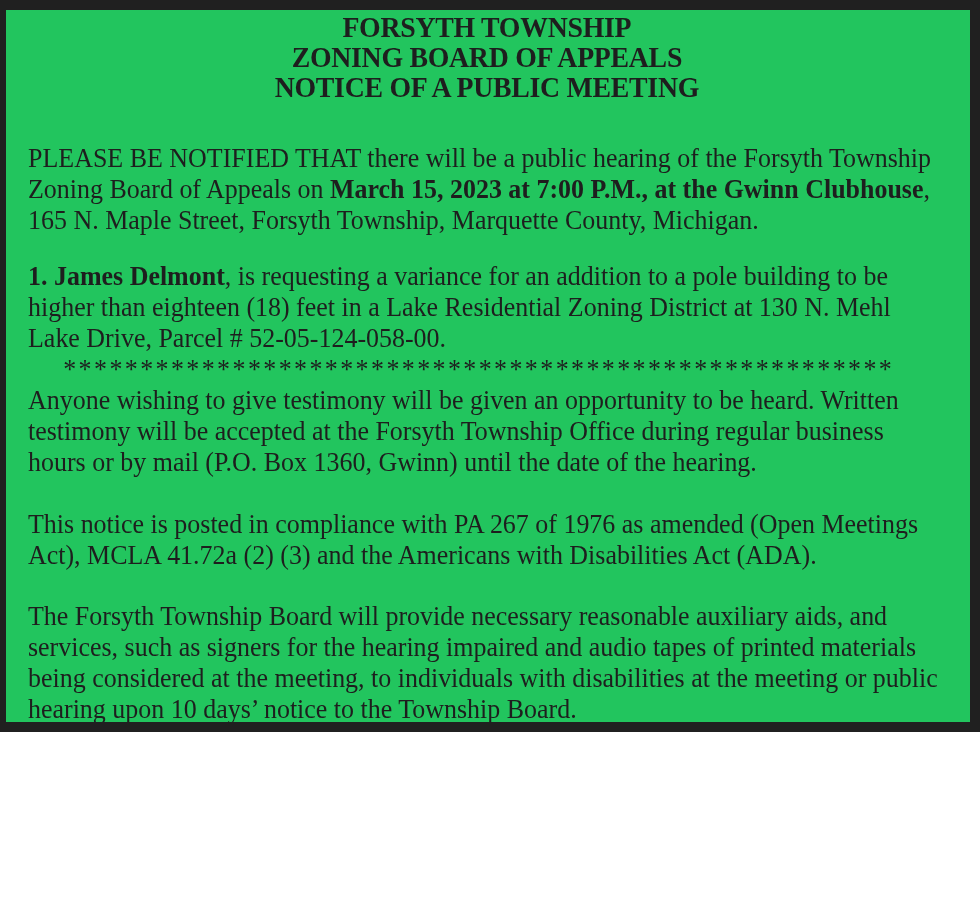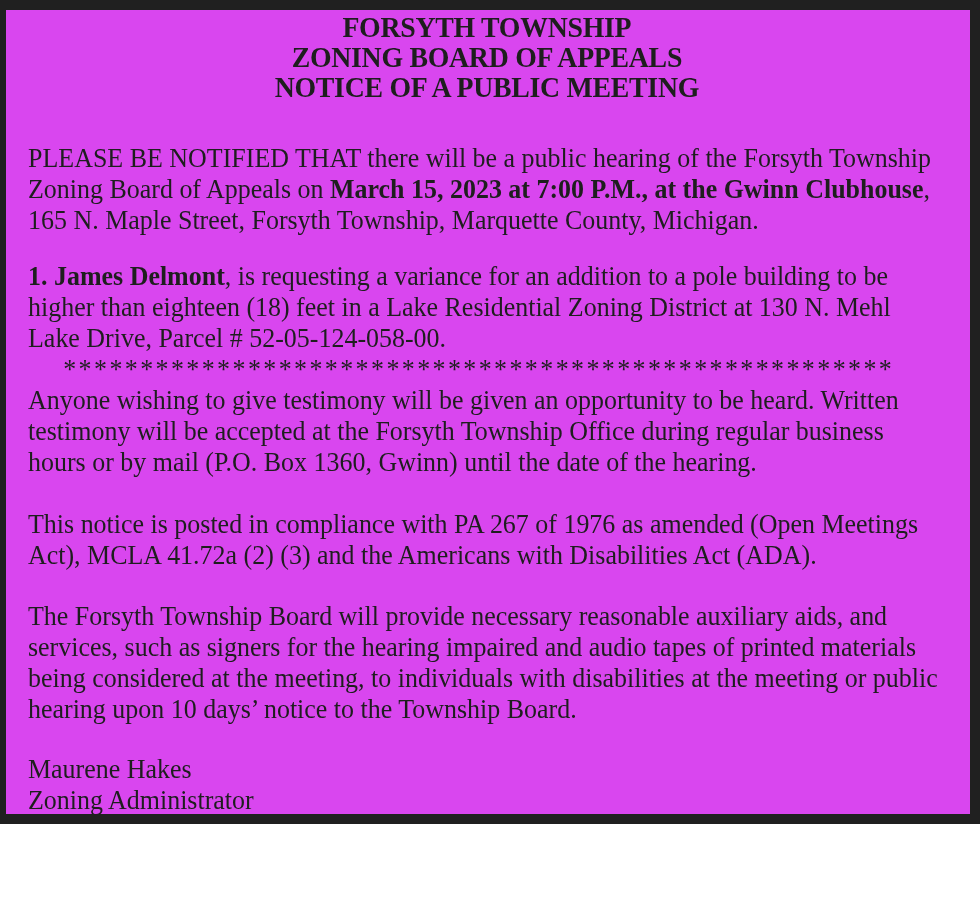--- a/index.html
+++ b/index.html
@@ -3,23 +3,23 @@
 <meta charset="utf-8">
 <style>
   html, body {
     margin: 0;
     padding: 0;
     background: #ffffff;
   }
   .page {
     position: relative;
     width: 980px;
-    height: 824px;
+    height: 732px;
     box-sizing: border-box;
-    background: #d946ef;
+    background: #22c55e;
     border-top: 10px solid #202020;
     border-right: 10px solid #202020;
     border-bottom: 10px solid #202020;
     border-left: 6px solid #202020;
     overflow: hidden;
   }
   .content {
     width: 990px;
     margin-left: 22px;
     margin-top: 2px;

